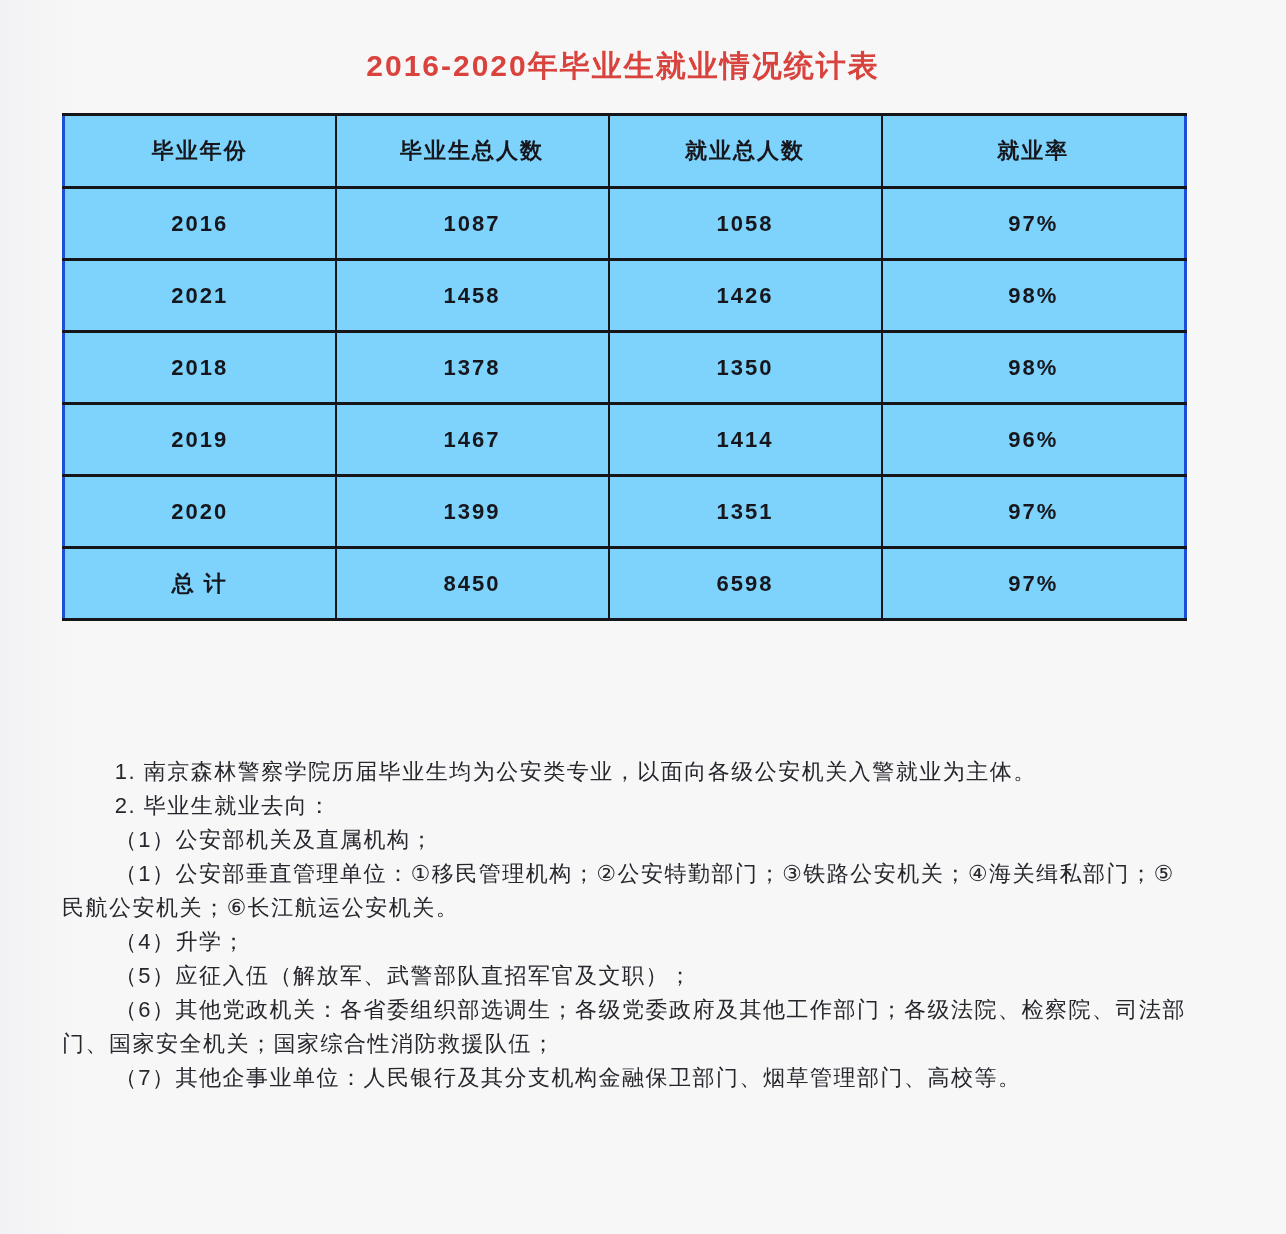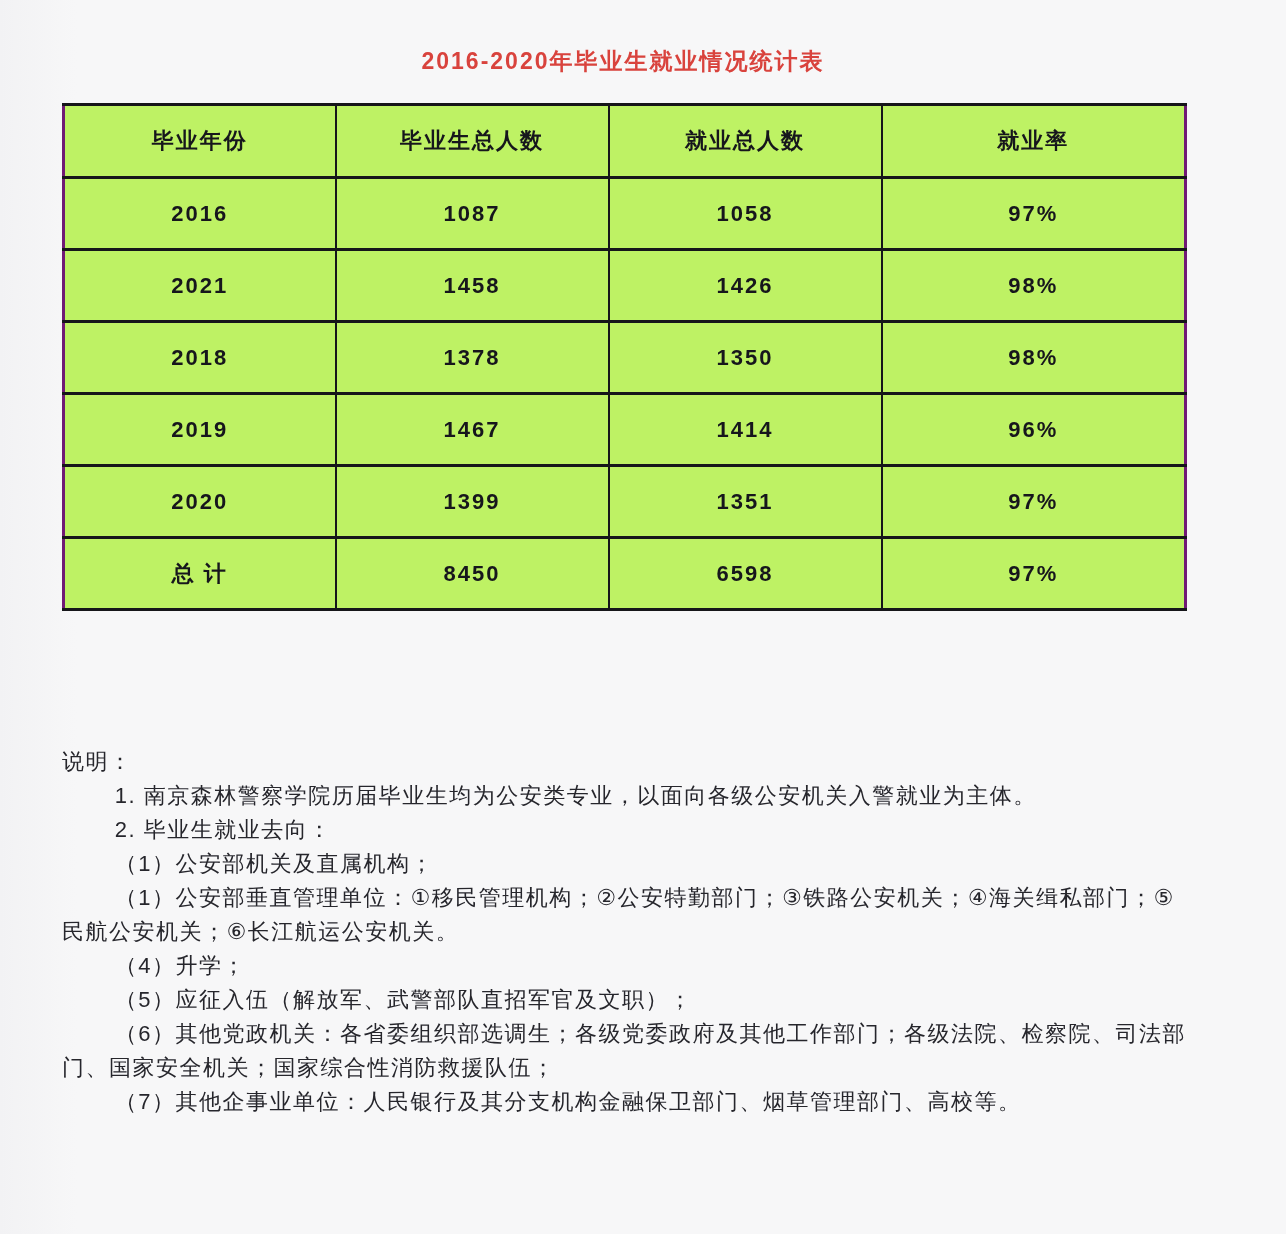--- a/index.html
+++ b/index.html
@@ -14,32 +14,32 @@
     color: #1b1b21;
     overflow: hidden;
   }
   .doc {
     padding: 46px 58px 0 62px;
     box-sizing: border-box;
   }
   .doc-title {
     width: 1122px;
     text-align: center;
-    font-size: 23px;
+    font-size: 30px;
     font-weight: bold;
     letter-spacing: 2px;
     margin: 0 0 26px 0;
     color: #d9433d;
   }
   table.stats {
     width: 1122px;
     border-collapse: collapse;
     table-layout: fixed;
-    border: 3px solid #701a75;
-    background: #bef264;
+    border: 3px solid #1d4ed8;
+    background: #7dd3fc;
   }
   table.stats th, table.stats td {
     border: 2px solid #16161a;
     border-top-width: 3px;
     border-bottom-width: 3px;
     text-align: center;
     vertical-align: middle;
     font-size: 22px;
     letter-spacing: 2px;
     color: #16161c;
@@ -124,21 +124,20 @@
       <tr>
         <td>总  计</td>
         <td>8450</td>
         <td>6598</td>
         <td>97%</td>
       </tr>
     </tbody>
   </table>
 
   <div class="notes">
-    <p>说明：</p>
     <p class="indent">1. 南京森林警察学院历届毕业生均为公安类专业，以面向各级公安机关入警就业为主体。</p>
     <p class="indent">2. 毕业生就业去向：</p>
     <p class="indent">（1）公安部机关及直属机构；</p>
     <p class="indent">（1）公安部垂直管理单位：①移民管理机构；②公安特勤部门；③铁路公安机关；④海关缉私部门；⑤民航公安机关；⑥长江航运公安机关。</p>
     <p class="indent">（4）升学；</p>
     <p class="indent">（5）应征入伍（解放军、武警部队直招军官及文职）；</p>
     <p class="indent">（6）其他党政机关：各省委组织部选调生；各级党委政府及其他工作部门；各级法院、检察院、司法部门、国家安全机关；国家综合性消防救援队伍；</p>
     <p class="indent">（7）其他企事业单位：人民银行及其分支机构金融保卫部门、烟草管理部门、高校等。</p>
   </div>
 

